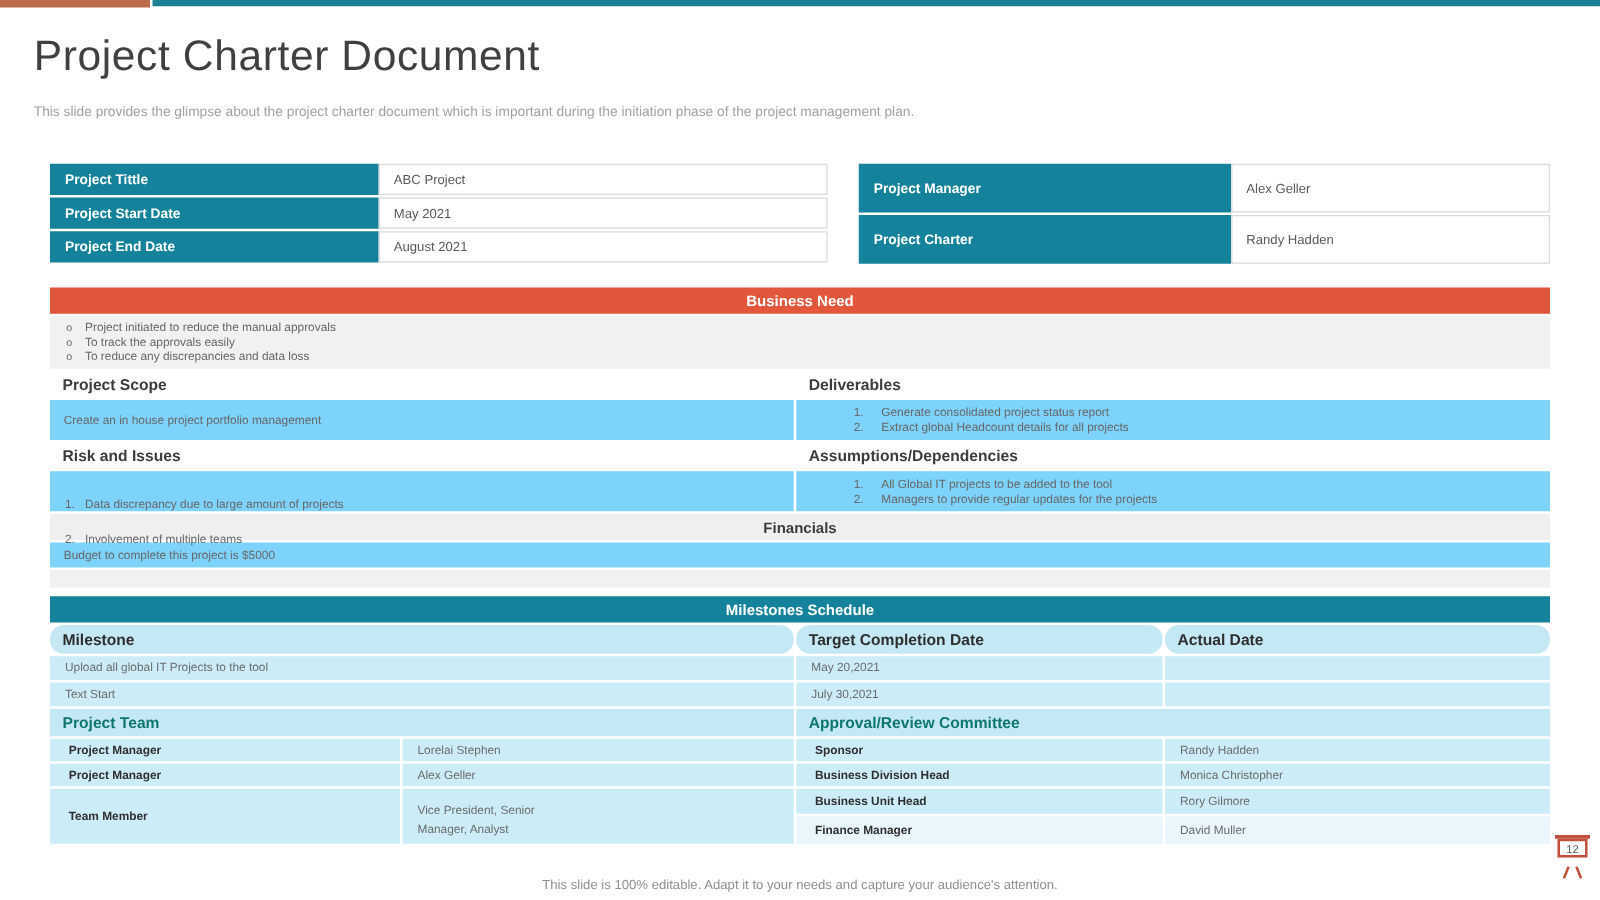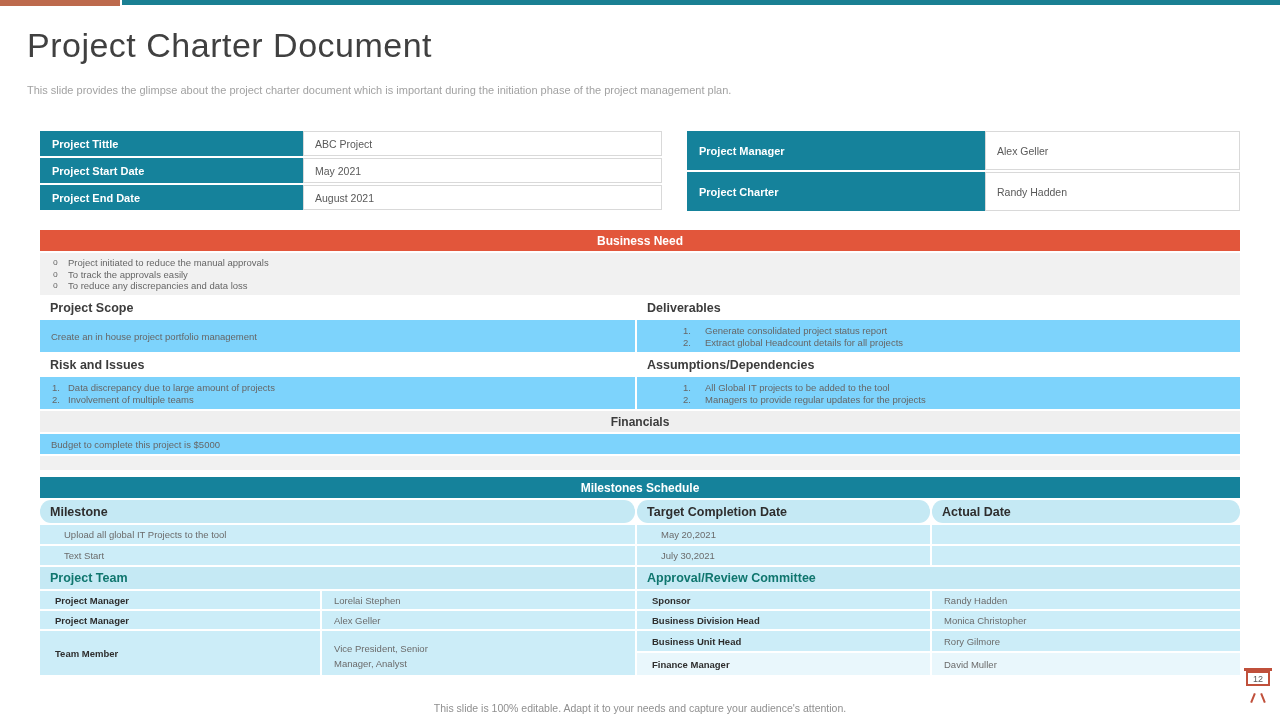--- a/index.html
+++ b/index.html
@@ -46,34 +46,34 @@
   .col-l { width:595px; }
   .col-r { width:603px; }
   .sub-header { background:#fff; font-weight:bold; font-size:12.5px; color:#3C3C3C;
                 height:21px; display:flex; align-items:center; padding-left:10px; }
   .content-cell { background:#7dd3fc; font-size:9.5px; color:#666; }
   .pair .content-cell { height:32px; }
   .single { display:flex; align-items:center; padding-left:11px; }
   .numlist { counter-reset:li; padding-top:5px; }
   .num-item { counter-increment:li; position:relative; line-height:11.5px; }
   .num-item::before { content:counter(li) "."; position:absolute; }
-  .indent-sm .num-item { padding-left:28px; }
+  .indent-sm .num-item { padding-left:28px;margin-top:16px; }
   .indent-sm .num-item::before { left:12px; }
   .indent-lg .num-item { padding-left:68px; }
   .indent-lg .num-item::before { left:46px; }
 
   .fin-content { height:20px; margin-bottom:2px; }
   .fin-empty   { height:14px; background:#F1F1F1; margin-bottom:7px; }
 
   
   .ms-grid { display:grid; grid-template-columns:595px 293px 308px; gap:2px; margin-bottom:2px; }
   .ms-colheader > div { background:#C5E9F4; height:23px; font-weight:bold; font-size:12.5px;
                         color:#2E2E2E; display:flex; align-items:center; padding-left:10px;border-radius:11px; }
   .ms-row > div { background:#CCEDF8; height:19px; font-size:9.5px; color:#6B6B6B;
-                  display:flex; align-items:center; padding-left:24px; }
+                  display:flex; align-items:center; padding-left:12px; }
 
   .blue-subheader { background:#C5E9F4; height:22px; font-weight:bold; font-size:12.5px;
                     color:#0f766e; display:flex; align-items:center; padding-left:10px; }
 
   .kv-row { display:flex; gap:2px; margin-bottom:2px; }
   .kv-label { background:#CCEDF8; font-weight:bold; font-size:9.5px; color:#2E2E2E;
               display:flex; align-items:center; padding-left:15px; }
   .kv-value { background:#CCEDF8; font-size:9.5px; color:#6B6B6B;
               display:flex; align-items:center; padding-left:12px; }
   .col-l .kv-label { width:280px; } .col-l .kv-value { width:313px; }

